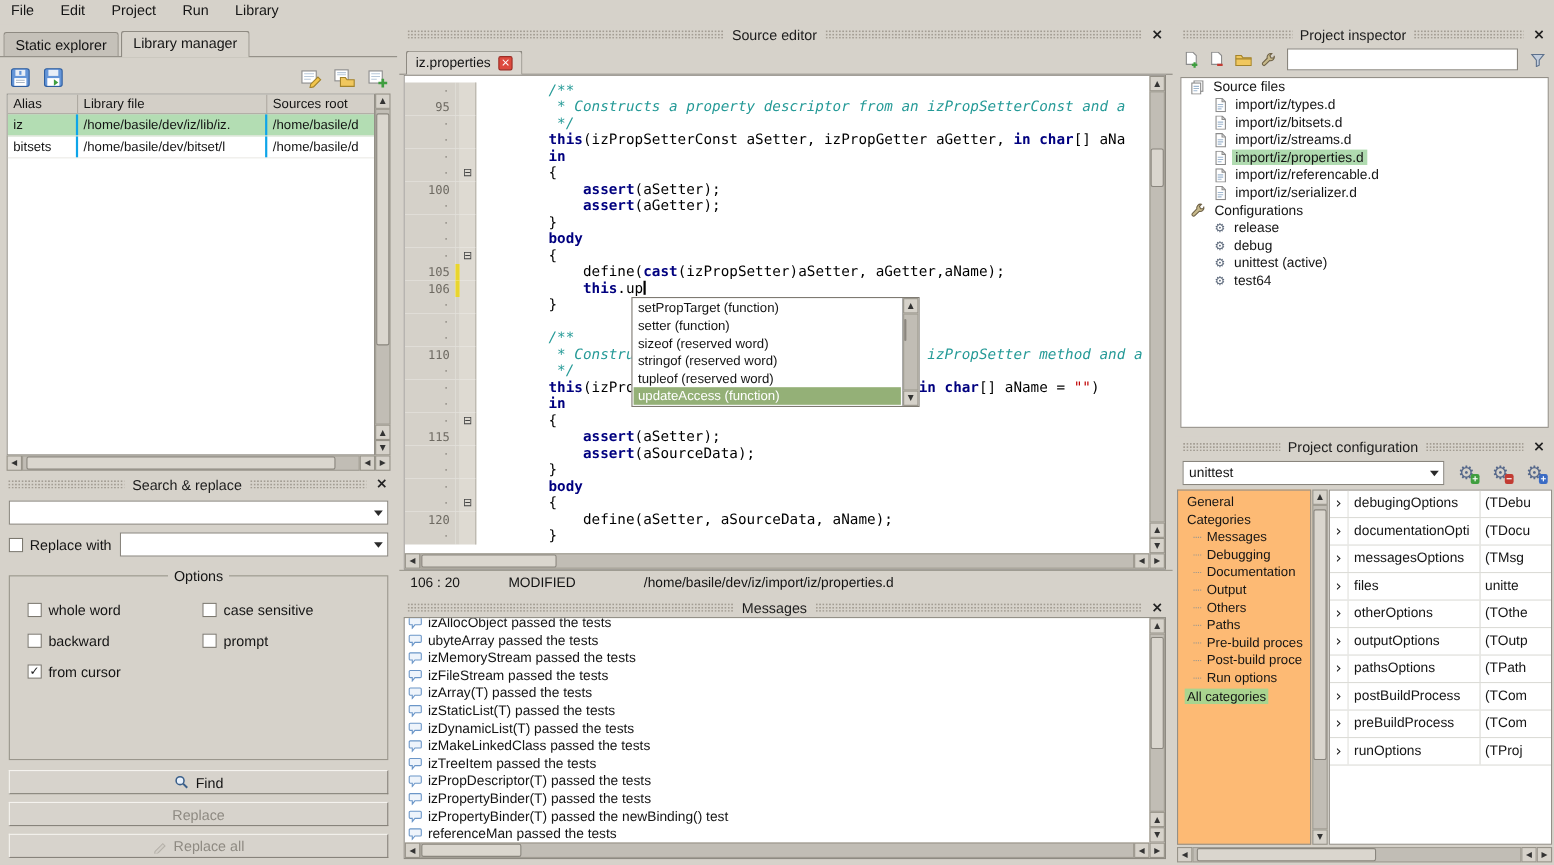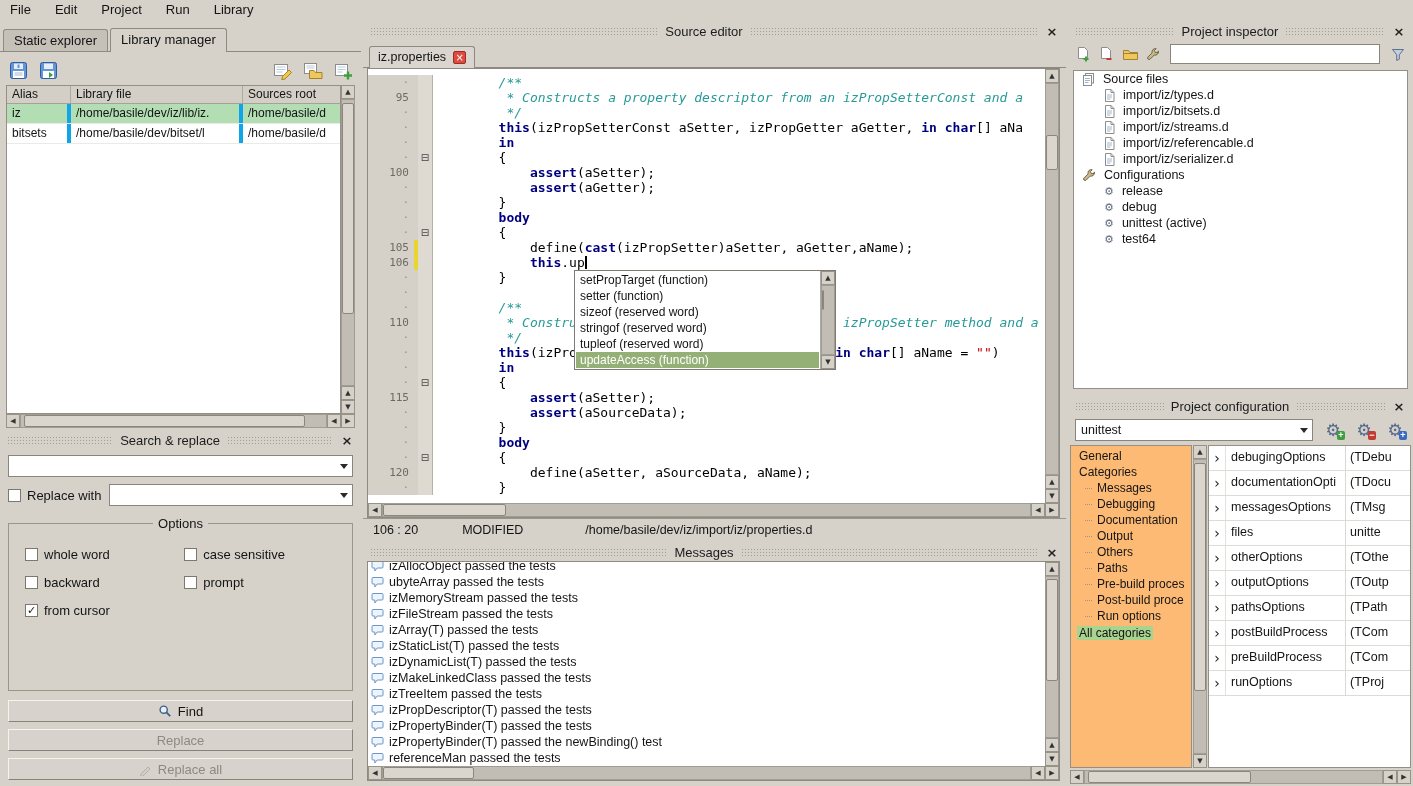--- a/index.html
+++ b/index.html
@@ -37,21 +37,21 @@
   .lm-toolbar{height:30px;display:flex;align-items:center;gap:6px;flex:none}
   .tbtn{display:inline-flex;align-items:center;justify-content:center;width:24px;height:24px;cursor:pointer}
   .tbtn.sm{width:19px;height:19px}
   .spacer{flex:1}
   .lm-mid{flex:1;display:flex;min-height:0}
   .lm-table{flex:1;background:#fff;border:1px solid #949088;overflow:hidden;display:flex;flex-direction:column}
   .lm-thead{display:flex;height:18px;background:#d3cfc7;border-bottom:1px solid #a6a29a;flex:none}
   .lm-th{font-size:12px;padding:1px 5px;border-right:1px solid #aeaaa2;white-space:nowrap;overflow:hidden}
   .lm-tr{display:flex;height:20px;border-bottom:1px solid #eceae5;cursor:pointer}
   .lm-tr.sel{background:#b3ddb3}
-  .lm-td{font-size:12px;padding:2px 5px;border-right:4px solid #0ea5e9;white-space:nowrap;overflow:hidden}
+  .lm-td{font-size:12px;padding:2px 5px;border-right:2px solid #0ea5e9;white-space:nowrap;overflow:hidden}
   .c0{width:64px;flex:none}.c1{width:172px;flex:none}.c2{flex:1;border-right:none}
   
   .sr{flex:1}
   .sr-body{flex:1;display:flex;flex-direction:column;padding:6px 8px}
   .combo{height:22px;background:#fff;border:1px solid #89857d;display:flex;align-items:center;cursor:pointer}
   .combo-val{flex:1;padding:0 5px;font-size:12.5px;white-space:nowrap;overflow:hidden}
   .combo-btn{width:16px;display:flex;align-items:center;justify-content:center;flex:none}
   .combo-btn::after{content:"";border:4px solid transparent;border-top:5px solid #2a2a2a;margin-top:5px}
   .sr-row{display:flex;align-items:center;gap:8px;margin-top:7px}
   .flex1{flex:1}
@@ -755,20 +755,30 @@
               <span class="tlabel">import/iz/streams.d</span>
             </div>
             <div class="trow" style="padding-left: 30px;">
               <span class="tico" style="display: inline-flex;">
                 <svg width="11" height="13" viewBox="0 0 11 13">
                   <path d="M1.5.5h5.5l3 3v9H1.5z" fill="#fff" stroke="#8c8c8c"></path>
                   <path d="M7 .5v3h3" fill="none" stroke="#8c8c8c"></path>
                   <path d="M3 6h5M3 8h5M3 10h3.5" stroke="#9fb7cf" fill="none"></path>
                 </svg>
               </span>
+              <span class="tlabel sel">import/iz/properties.d</span>
+            </div>
+            <div class="trow" style="padding-left: 30px;">
+              <span class="tico" style="display: inline-flex;">
+                <svg width="11" height="13" viewBox="0 0 11 13">
+                  <path d="M1.5.5h5.5l3 3v9H1.5z" fill="#fff" stroke="#8c8c8c"></path>
+                  <path d="M7 .5v3h3" fill="none" stroke="#8c8c8c"></path>
+                  <path d="M3 6h5M3 8h5M3 10h3.5" stroke="#9fb7cf" fill="none"></path>
+                </svg>
+              </span>
               <span class="tlabel">import/iz/referencable.d</span>
             </div>
             <div class="trow" style="padding-left: 30px;">
               <span class="tico" style="display: inline-flex;">
                 <svg width="11" height="13" viewBox="0 0 11 13">
                   <path d="M1.5.5h5.5l3 3v9H1.5z" fill="#fff" stroke="#8c8c8c"></path>
                   <path d="M7 .5v3h3" fill="none" stroke="#8c8c8c"></path>
                   <path d="M3 6h5M3 8h5M3 10h3.5" stroke="#9fb7cf" fill="none"></path>
                 </svg>
               </span>

